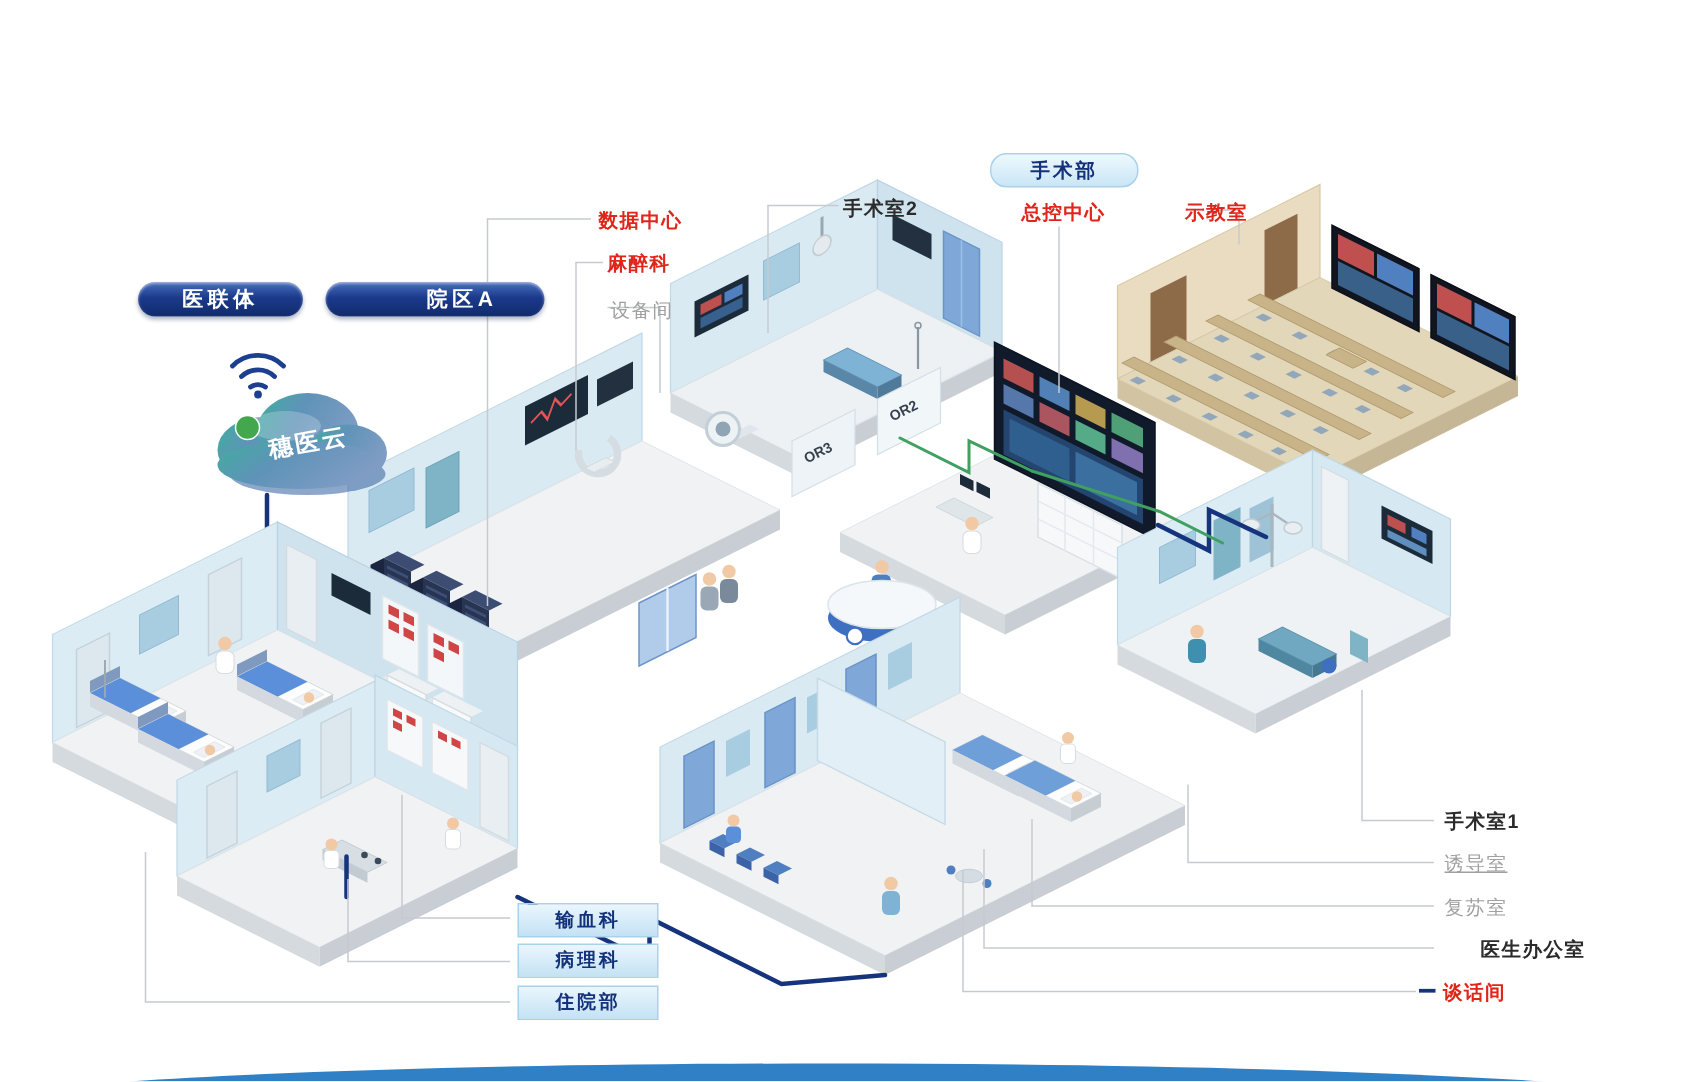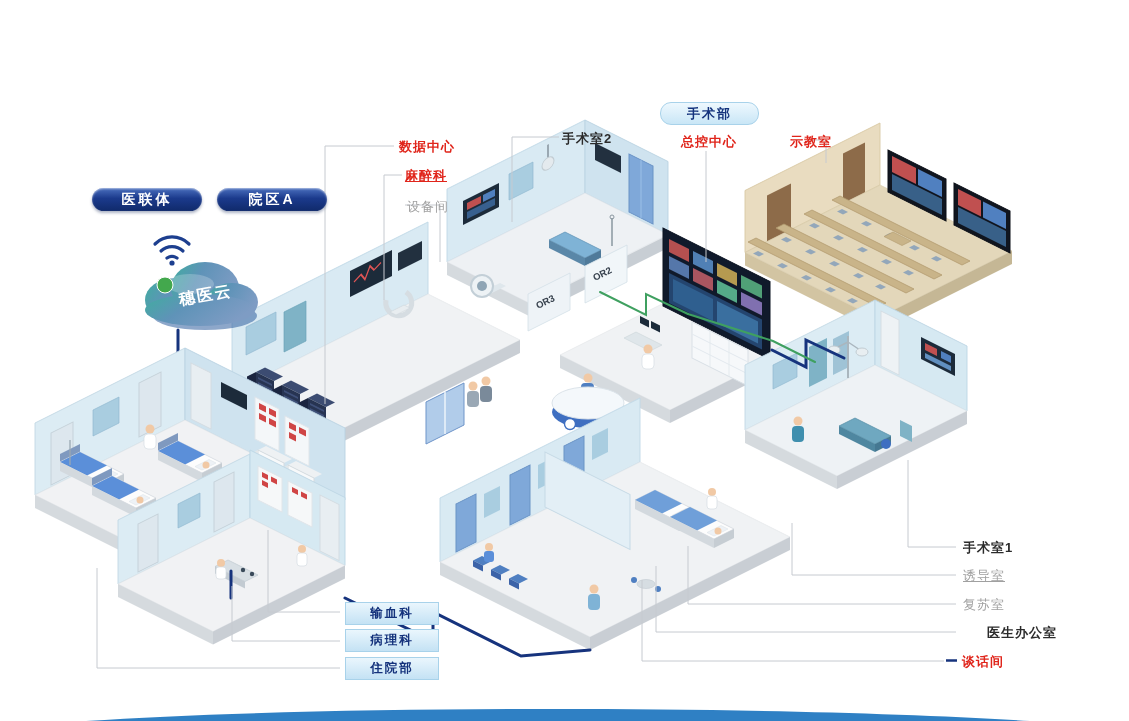--- a/index.html
+++ b/index.html
@@ -656,24 +656,24 @@
     <ellipse cx="190" cy="284" rx="24" ry="10" fill="#ffffff" opacity="0.22"></ellipse>
     <circle cx="165" cy="285" r="8" fill="#43a84d" stroke="#ffffff" stroke-width="1"></circle>
     <text transform="translate(180,305) rotate(-10)" font-size="16" font-weight="bold" fill="#ffffff" letter-spacing="2">穗医云</text>
   </g>
 
   <path d="M86,721 C320,705 780,705 1030,721 Z" fill="#2f80c4"></path>
 </svg>
 
 <div class="pill pill-light" style="left:660px;top:92px;width:97px;height:21px;margin-top:10px;">手术部</div>
 <div class="pill pill-dark" style="left:60px;top:188px;width:110px;height:23px;">医联体</div>
-<div class="pill pill-dark" style="left:185px;top:188px;width:110px;height:23px;">院区A</div>
+<div class="pill pill-dark" style="left:185px;top:188px;width:110px;height:23px;padding-left:36px;">院区A</div>
 
 <div class="callout c-red" style="left:399px;top:138px;">数据中心</div>
-<div class="callout c-red" style="left:405px;top:167px;text-decoration:underline;">麻醉科</div>
+<div class="callout c-red" style="left:405px;top:167px;">麻醉科</div>
 <div class="callout c-gray" style="left:407px;top:198px;">设备间</div>
 <div class="callout c-dark" style="left:562px;top:130px;">手术室2</div>
 <div class="callout c-red" style="left:681px;top:133px;">总控中心</div>
 <div class="callout c-red" style="left:763px;top:133px;margin-left:27px;">示教室</div>
 <div class="callout c-dark" style="left:963px;top:539px;">手术室1</div>
 <div class="callout c-gray" style="left:963px;top:567px;text-decoration:underline;">诱导室</div>
 <div class="callout c-gray" style="left:963px;top:596px;">复苏室</div>
 <div class="callout c-dark" style="left:963px;top:624px;margin-left:24px;">医生办公室</div>
 <div class="callout c-red" style="left:962px;top:653px;">谈话间</div>
 

